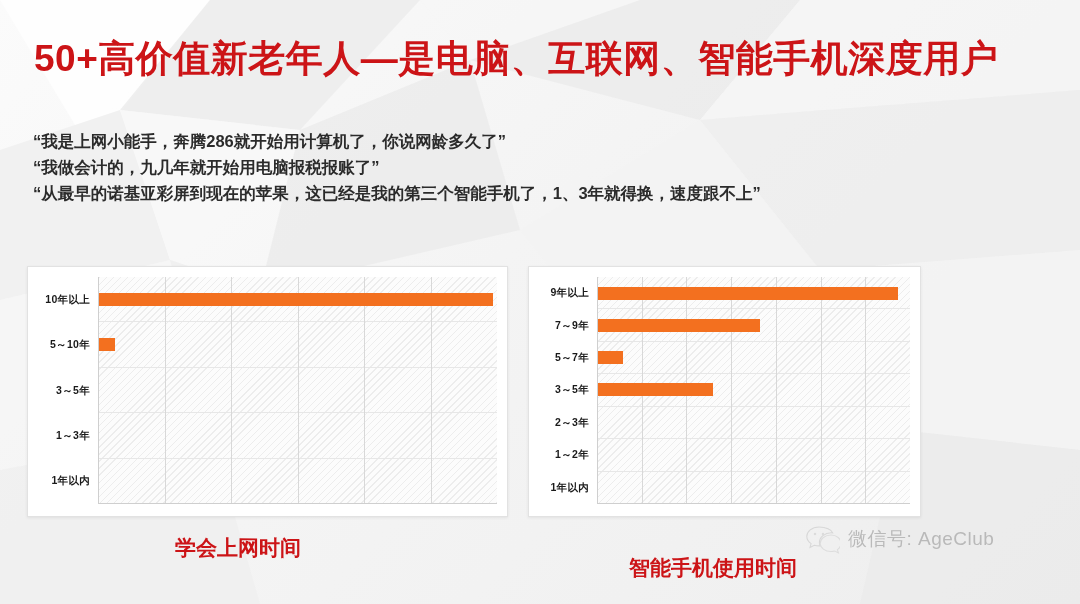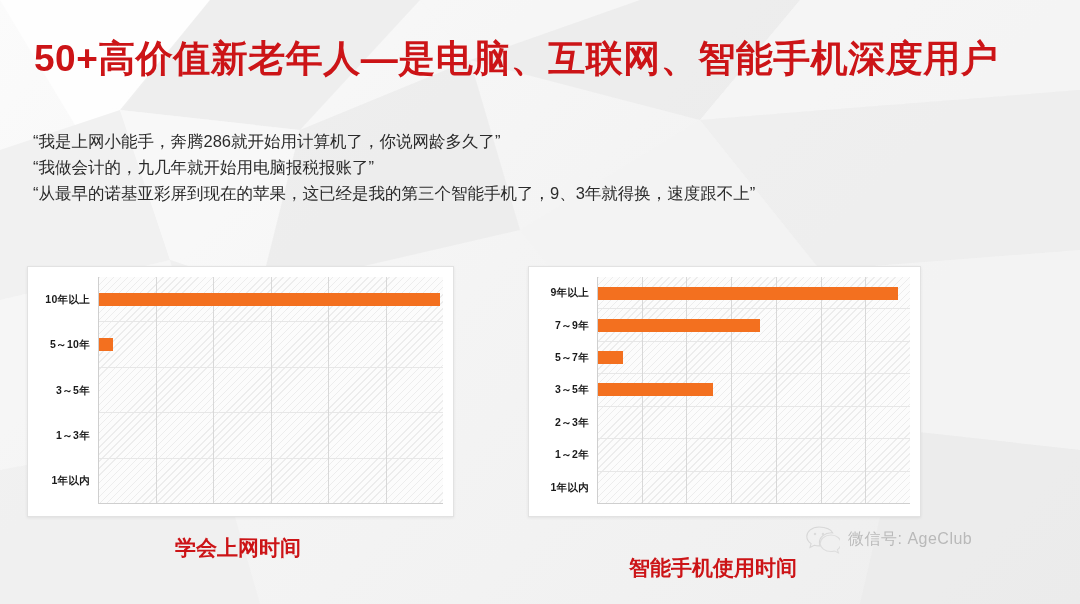--- a/index.html
+++ b/index.html
@@ -45,34 +45,35 @@
 
   
   #quotes {
     position: absolute;
     left: 33px;
     top: 128px;
     width: 990px;
     font-size: 16.5px;
     line-height: 26px;
     color: #2b2b2b;
+    font-weight: bold;
   }
   #quotes .qline {
     white-space: nowrap;
   }
 
   
   .chart-card {
     position: absolute;
     background: #ffffff;
     border: 1px solid #e2e2e2;
     box-shadow: 0 1px 3px rgba(0,0,0,0.07);
     box-sizing: border-box;
   }
-  #card-left  { left: 27px;  top: 266px; width: 427px; height: 251px; }
+  #card-left  { left: 27px;  top: 266px; width: 481px; height: 251px; }
   #card-right { left: 528px; top: 266px; width: 393px; height: 251px; }
 
   .chart-inner {
     position: absolute;
     inset: 0;
     display: flex;
     flex-direction: row;
     padding: 10px 10px 12px 6px;
     box-sizing: border-box;
   }
@@ -173,21 +174,21 @@
   #watermark {
     position: absolute;
     left: 806px;
     top: 524px;
     display: flex;
     align-items: center;
     gap: 8px;
     opacity: 0.62;
   }
   #watermark .wm-text {
-    font-size: 16px;
+    font-size: 19px;
     color: #9a9a9a;
     white-space: nowrap;
     letter-spacing: 0.5px;
   }
 </style>
 </head>
 <body>
 
 <div id="slide">
 
@@ -208,21 +209,21 @@
     <polygon points="820,270 1080,250 1080,450 900,430" fill="#f4f4f4" opacity="0.8"></polygon>
     <polygon points="900,430 1080,450 1080,604 860,604" fill="#eaeaea" opacity="0.6"></polygon>
     <polygon points="600,330 820,270 900,430 660,470" fill="#f6f6f6" opacity="0.7"></polygon>
   </svg>
 
   <div id="title" style="color:#CC1417;">50+高价值新老年人—是电脑、互联网、智能手机深度用户</div>
 
   <div id="quotes">
     <div class="qline">“我是上网小能手，奔腾286就开始用计算机了，你说网龄多久了”</div>
     <div class="qline">“我做会计的，九几年就开始用电脑报税报账了”</div>
-    <div class="qline">“从最早的诺基亚彩屏到现在的苹果，这已经是我的第三个智能手机了，9、3年就得换，速度跟不上”</div>
+    <div class="qline">“从最早的诺基亚彩屏到现在的苹果，这已经是我的第三个智能手机了，1、3年就得换，速度跟不上”</div>
   </div>
 
   <div class="chart-card" id="card-left">
     <div class="chart-inner">
       <div class="cat-axis">
         <div class="cat-label">10年以上</div>
         <div class="cat-label">5～10年</div>
         <div class="cat-label">3～5年</div>
         <div class="cat-label">1～3年</div>
         <div class="cat-label">1年以内</div>

